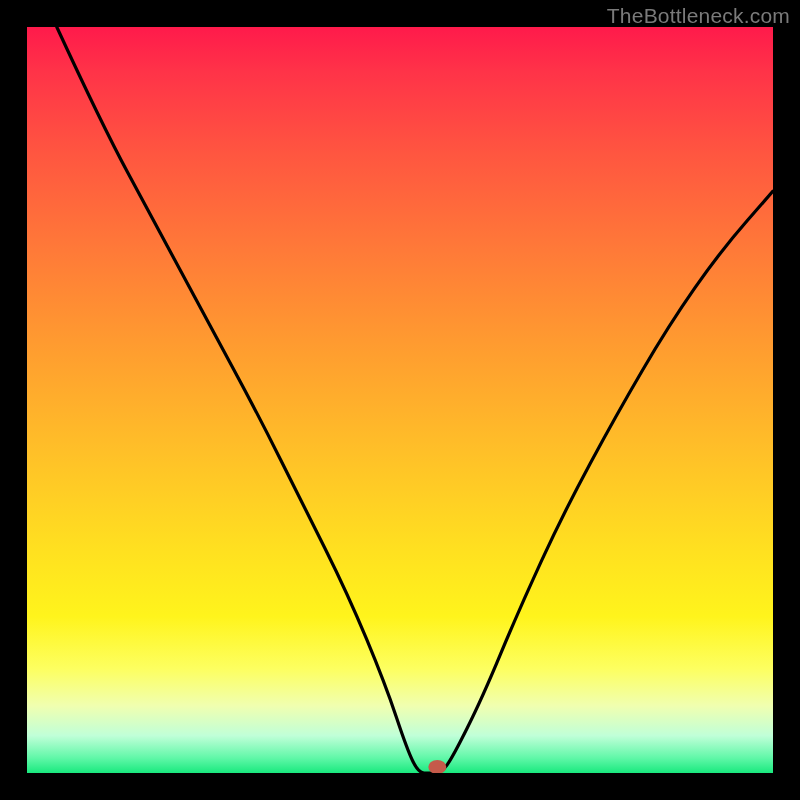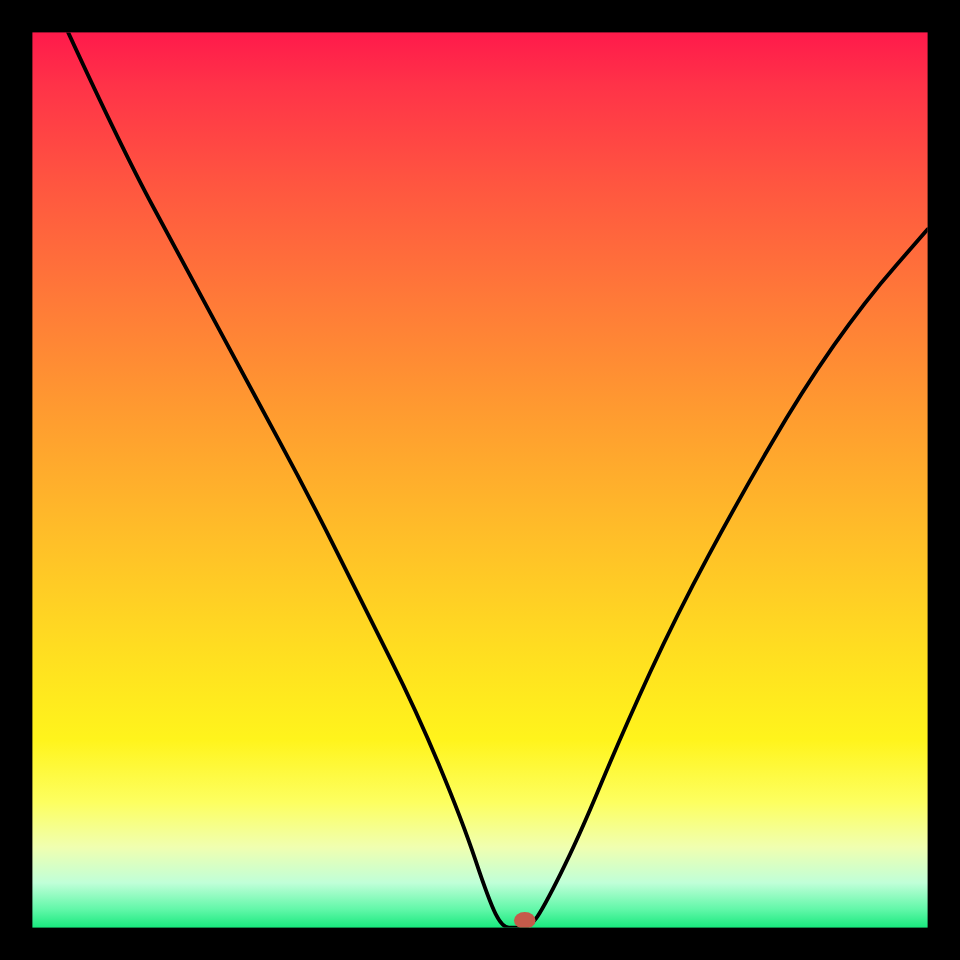--- a/index.html
+++ b/index.html
@@ -60,14 +60,15 @@
 
 <div class="frame">
 
   <div class="plot">
     <svg class="curve-layer" viewBox="0 0 746 746" preserveAspectRatio="none">
       <path fill="none" stroke="#000" stroke-width="3.2" stroke-linecap="round" d="M 29.8 0.0 Q 74.6 97.0 100.7 145.5 Q 126.8 194.0 152.9 242.5 Q 179.0 290.9 205.1 339.4 Q 231.3 387.9 253.6 432.7 Q 276.0 477.4 298.4 522.2 Q 320.8 567.0 339.4 611.7 Q 358.1 656.5 369.3 690.0 Q 380.5 723.6 386.1 734.8 Q 391.7 746.0 397.2 746.0 Q 402.8 746.0 408.4 746.0 Q 414.0 746.0 419.6 738.5 Q 425.2 731.1 440.1 701.2 Q 455.1 671.4 473.7 626.6 Q 492.4 581.9 514.7 533.4 Q 537.1 484.9 563.2 436.4 Q 589.3 387.9 615.5 343.2 Q 641.6 298.4 667.7 261.1 Q 693.8 223.8 719.9 194.0 T 746.0 164.1"></path>
       <ellipse rx="9" ry="7" fill="#c55a4a" cx="410.3" cy="740.0"></ellipse>
     </svg>
   </div>
 
+  <div class="watermark">TheBottleneck.com</div>
 
 </div>
 
 </body></html>

